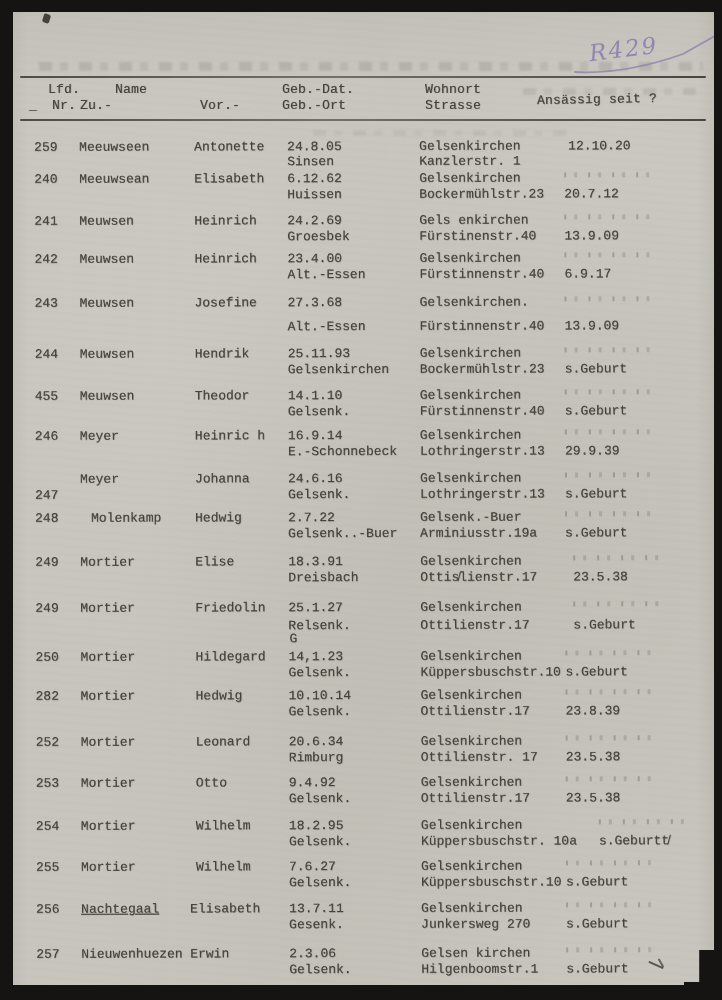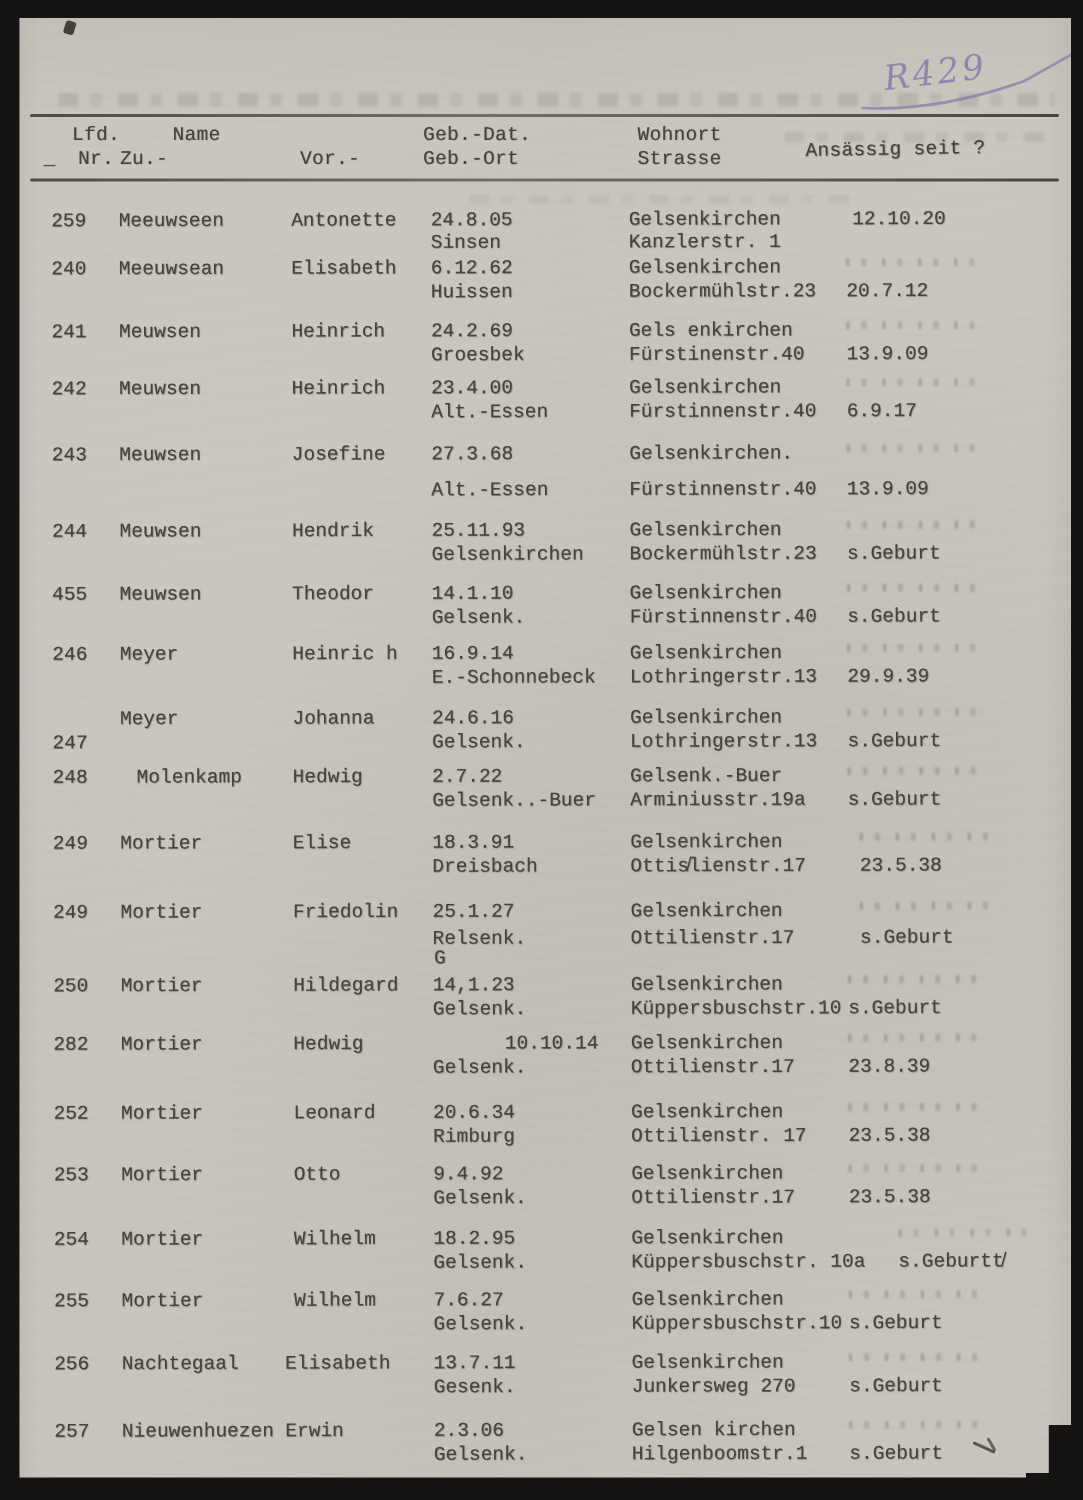--- a/index.html
+++ b/index.html
@@ -228,21 +228,21 @@
         <span class="typed geb" style="left: 275px; top: 16px;">Gelsenk.</span>
         <span class="typed wohn" style="left: 407px; top: 0px;">Gelsenkirchen</span>
         <span class="typed wohn" style="left: 407px; top: 16px;">Küppersbuschstr.10</span>
         <span class="typed seit" style="left: 552px; top: 16px;">s.Geburt</span>
         <div class="smudge" style="left: 552px; top: 2px; width: 86px;"></div>
       </div>
       <div class="row" style="top: 676px;">
         <span class="typed nr" style="left: 22px; top: 0px;">282</span>
         <span class="typed name" style="left: 67px; top: 0px;">Mortier</span>
         <span class="typed vor" style="left: 182px; top: 0px;">Hedwig</span>
-        <span class="typed geb" style="left: 275px; top: 0px; margin-left: 48px;">10.10.14</span>
+        <span class="typed geb" style="left: 275px; top: 0px;">10.10.14</span>
         <span class="typed geb" style="left: 275px; top: 16px;">Gelsenk.</span>
         <span class="typed wohn" style="left: 407px; top: 0px;">Gelsenkirchen</span>
         <span class="typed wohn" style="left: 407px; top: 16px;">Ottilienstr.17</span>
         <span class="typed seit" style="left: 552px; top: 16px;">23.8.39</span>
         <div class="smudge" style="left: 552px; top: 2px; width: 86px;"></div>
       </div>
       <div class="row" style="top: 722px;">
         <span class="typed nr" style="left: 22px; top: 0px;">252</span>
         <span class="typed name" style="left: 67px; top: 0px;">Mortier</span>
         <span class="typed vor" style="left: 182px; top: 0px;">Leonard</span>
@@ -281,21 +281,21 @@
         <span class="typed vor" style="left: 182px; top: 0px;">Wilhelm</span>
         <span class="typed geb" style="left: 275px; top: 0px;">7.6.27</span>
         <span class="typed geb" style="left: 275px; top: 16px;">Gelsenk.</span>
         <span class="typed wohn" style="left: 407px; top: 0px;">Gelsenkirchen</span>
         <span class="typed wohn" style="left: 407px; top: 16px;">Küppersbuschstr.10</span>
         <span class="typed seit" style="left: 552px; top: 16px;">s.Geburt</span>
         <div class="smudge" style="left: 552px; top: 2px; width: 86px;"></div>
       </div>
       <div class="row" style="top: 889px;">
         <span class="typed nr" style="left: 22px; top: 0px;">256</span>
-        <span class="typed name" style="left: 67px; top: 0px;">Nachtegaal</span>
+        <span class="typed name" style="left: 67px; top: 0px; text-decoration: underline;">Nachtegaal</span>
         <span class="typed vor" style="left: 176px; top: 0px;">Elisabeth</span>
         <span class="typed geb" style="left: 275px; top: 0px;">13.7.11</span>
         <span class="typed geb" style="left: 275px; top: 16px;">Gesenk.</span>
         <span class="typed wohn" style="left: 407px; top: 0px;">Gelsenkirchen</span>
         <span class="typed wohn" style="left: 407px; top: 16px;">Junkersweg 270</span>
         <span class="typed seit" style="left: 552px; top: 16px;">s.Geburt</span>
         <div class="smudge" style="left: 552px; top: 2px; width: 86px;"></div>
       </div>
       <div class="row" style="top: 934px;">
         <span class="typed nr" style="left: 22px; top: 0px;">257</span>

